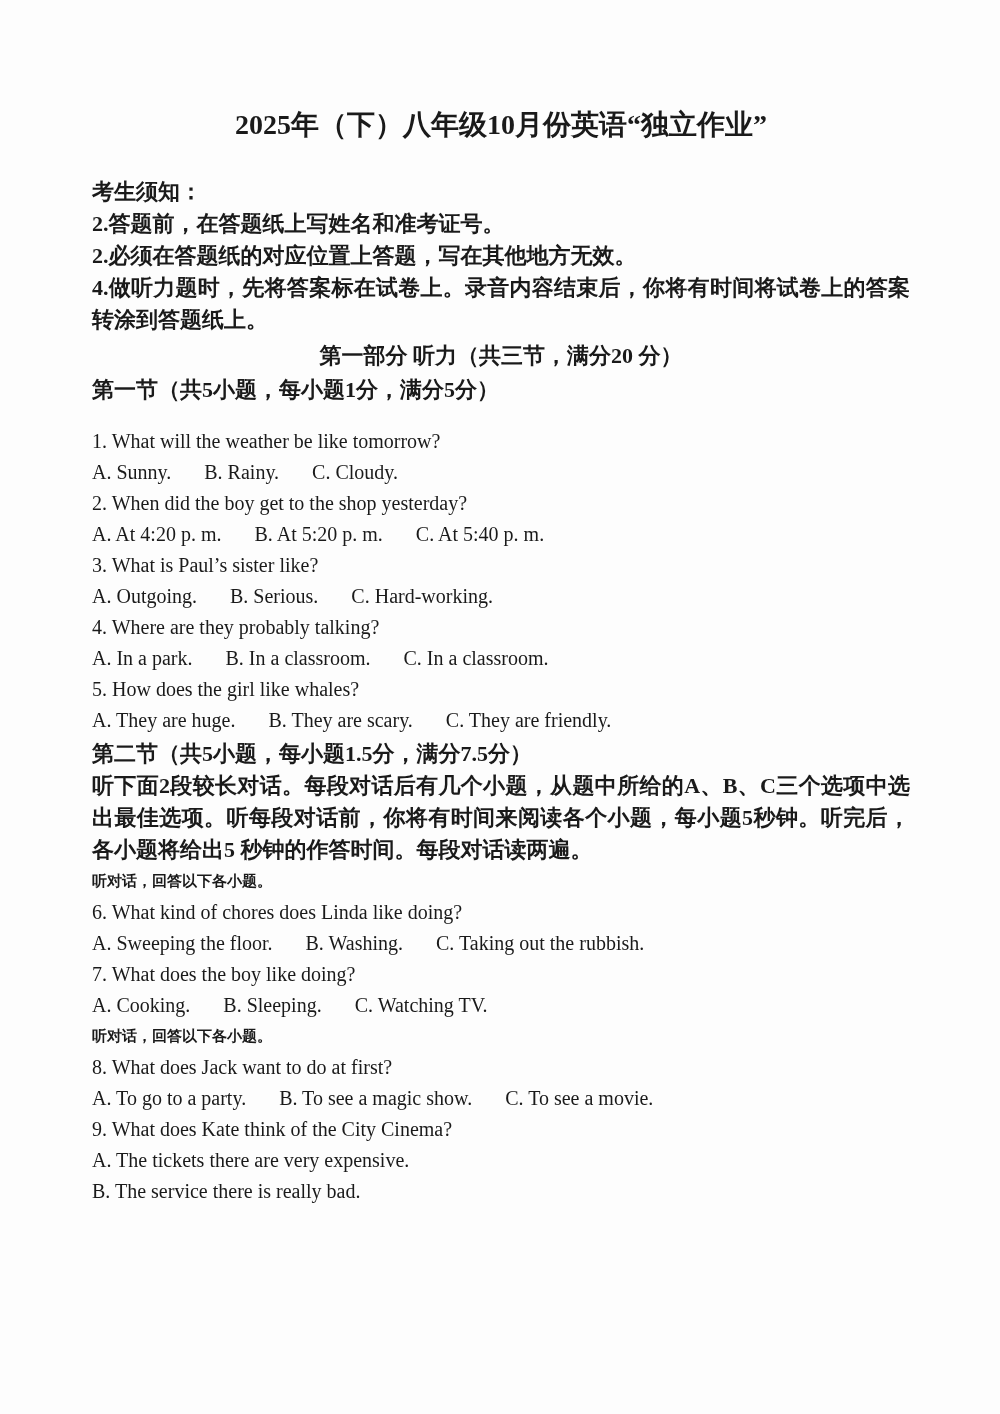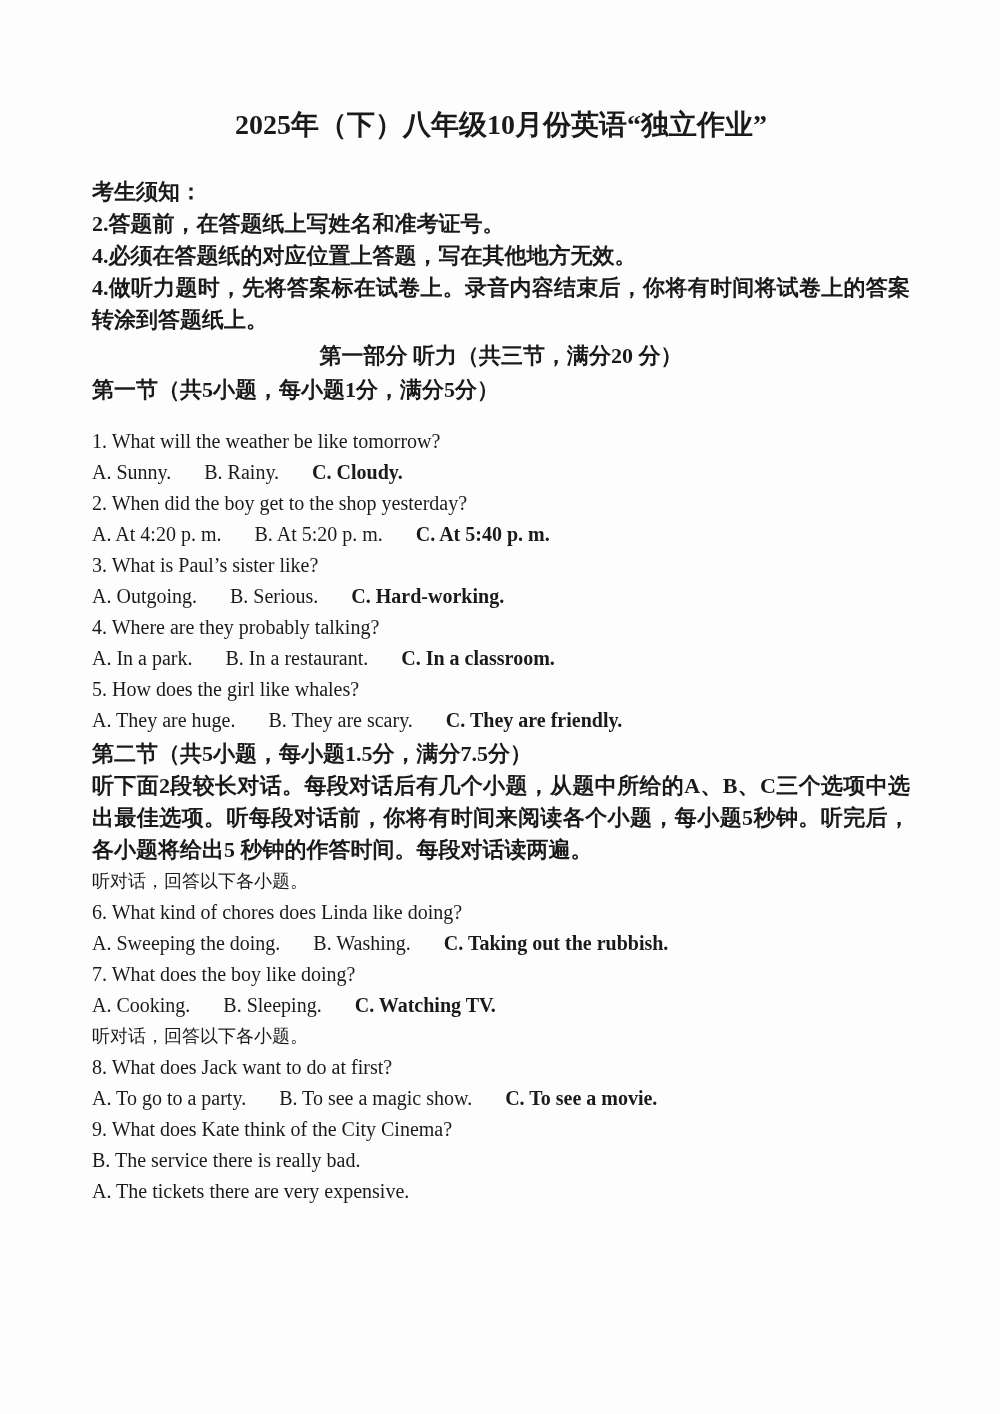--- a/index.html
+++ b/index.html
@@ -20,35 +20,35 @@
     margin: 0 0 32px 0;
   }
   .cnb { font-weight: bold; font-size: 22px; line-height: 32px; }
   .just { text-align: justify; }
   .center { text-align: center; }
   .part-heading { margin: 4px 0 2px 0; }
   .sec-heading { margin-top: 2px; }
   .en { font-size: 20px; line-height: 31px; }
   .qfirst { margin-top: 20px; }
   .opts .opt { display: inline-block; margin-right: 28px; }
-  .opts .opt:last-child { margin-right: 0; font-weight: bold; }
-  .cnlabel { font-size: 18px; line-height: 31px; }
+  .opts .opt:last-child { margin-right: 0; }
+  .cnlabel { font-size: 15px; line-height: 31px; font-weight: bold; }
   p, div, h1 { margin: 0; }
 </style>
 </head>
 <body>
 
 <div class="page">
 
   <h1 class="title">2025年（下）八年级10月份英语“独立作业”</h1>
 
   <div>
     <div class="cnb">考生须知：</div>
     <div class="cnb">2.答题前，在答题纸上写姓名和准考证号。</div>
-    <div class="cnb">4.必须在答题纸的对应位置上答题，写在其他地方无效。</div>
+    <div class="cnb">2.必须在答题纸的对应位置上答题，写在其他地方无效。</div>
     <div class="cnb just">4.做听力题时，先将答案标在试卷上。录音内容结束后，你将有时间将试卷上的答案转涂到答题纸上。</div>
   </div>
 
   <div class="cnb center part-heading">第一部分 听力（共三节，满分20 分）</div>
 
   <div>
     <div class="cnb sec-heading">第一节（共5小题，每小题1分，满分5分）</div>
 
     <div class="en qfirst">1. What will the weather be like tomorrow?</div>
     <div class="en opts">
@@ -67,41 +67,41 @@
     <div class="en">3. What is Paul’s sister like?</div>
     <div class="en opts">
       <span class="opt">A. Outgoing.</span>
       <span class="opt">B. Serious.</span>
       <span class="opt">C. Hard-working.</span>
     </div>
 
     <div class="en">4. Where are they probably talking?</div>
     <div class="en opts">
       <span class="opt">A. In a park.</span>
-      <span class="opt">B. In a restaurant.</span>
+      <span class="opt">B. In a classroom.</span>
       <span class="opt">C. In a classroom.</span>
     </div>
 
     <div class="en">5. How does the girl like whales?</div>
     <div class="en opts">
       <span class="opt">A. They are huge.</span>
       <span class="opt">B. They are scary.</span>
       <span class="opt">C. They are friendly.</span>
     </div>
   </div>
 
   <div>
     <div class="cnb sec-heading">第二节（共5小题，每小题1.5分，满分7.5分）</div>
     <p class="cnb just">听下面2段较长对话。每段对话后有几个小题，从题中所给的A、B、C三个选项中选出最佳选项。听每段对话前，你将有时间来阅读各个小题，每小题5秒钟。听完后，各小题将给出5 秒钟的作答时间。每段对话读两遍。</p>
 
     <div class="cnlabel">听对话，回答以下各小题。</div>
 
     <div class="en">6. What kind of chores does Linda like doing?</div>
     <div class="en opts">
-      <span class="opt">A. Sweeping the doing.</span>
+      <span class="opt">A. Sweeping the floor.</span>
       <span class="opt">B. Washing.</span>
       <span class="opt">C. Taking out the rubbish.</span>
     </div>
 
     <div class="en">7. What does the boy like doing?</div>
     <div class="en opts">
       <span class="opt">A. Cooking.</span>
       <span class="opt">B. Sleeping.</span>
       <span class="opt">C. Watching TV.</span>
     </div>
@@ -109,17 +109,17 @@
     <div class="cnlabel">听对话，回答以下各小题。</div>
 
     <div class="en">8. What does Jack want to do at first?</div>
     <div class="en opts">
       <span class="opt">A. To go to a party.</span>
       <span class="opt">B. To see a magic show.</span>
       <span class="opt">C. To see a movie.</span>
     </div>
 
     <div class="en">9. What does Kate think of the City Cinema?</div>
+    <div class="en">A. The tickets there are very expensive.</div>
     <div class="en">B. The service there is really bad.</div>
-    <div class="en">A. The tickets there are very expensive.</div>
   </div>
 
 </div>
 
 </body></html>

